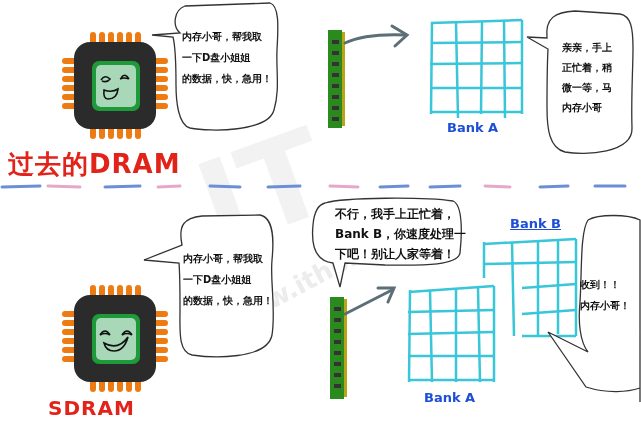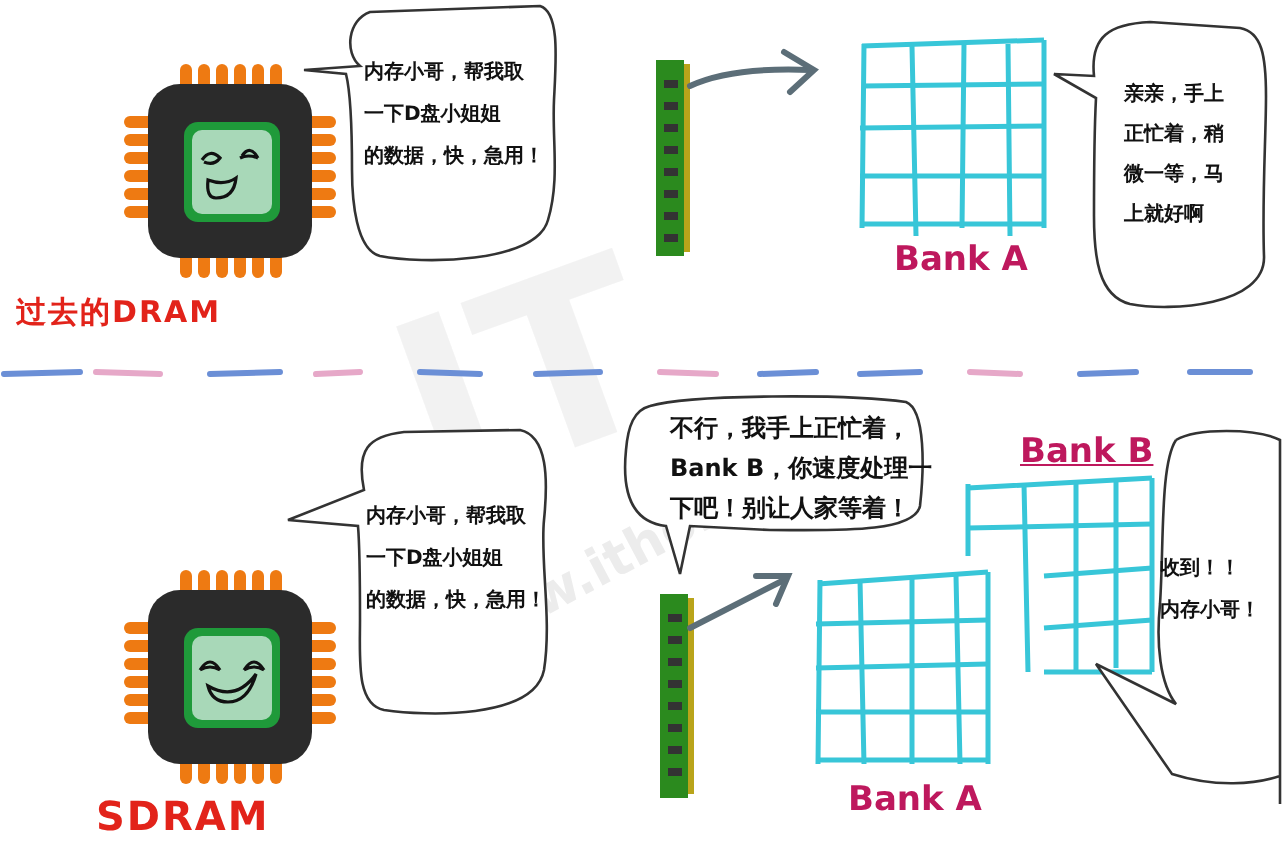--- a/index.html
+++ b/index.html
@@ -1,21 +1,21 @@
 <!DOCTYPE html>
 <html><head>
 <meta charset="utf-8">
 <style>
   html, body { margin:0; padding:0; }
   body { width:641px; height:427px; position:relative; overflow:hidden; background:#ffffff;
          font-family:"DejaVu Sans", sans-serif; }
   .abs { position:absolute; }
   .bubble-text { font-size:10px; font-weight:bold; color:#111; line-height:21px; white-space:pre; }
   .title-red { color:#e2231a; font-weight:bold; font-family:"DejaVu Sans", sans-serif; }
-  .bank-label { color:#be185d; font-weight:bold; font-size:17px; }
+  .bank-label { color:#1d4ed8; font-weight:bold; font-size:13px; }
   .watermark { color:#eeeeee; font-weight:bold; }
   svg { position:absolute; overflow:visible; }
 </style>
 </head>
 <body>
 
 <div class="abs watermark" style="left:200px;top:120px;font-size:120px;color:#f0f0f0;transform:rotate(-20deg);opacity:0.8;">IT</div>
 <div class="abs watermark" style="left:210px;top:250px;font-size:26px;color:#ececec;transform:rotate(-28deg);">www.ithome.com</div>
 
 <svg style="left:60px;top:28px;" width="110" height="115" viewBox="0 0 110 115">
@@ -52,21 +52,21 @@
   <path d="M44 62 q8 3 14 -1 q-1 10 -10 10 q-5 0 -4 -9 z" stroke="#111" stroke-width="1.6" fill="none"></path>
 </svg>
 
 <svg style="left:150px;top:0;" width="135" height="135">
   <path d="M30 33 C 22 26, 24 10, 35 6 L 120 3 C 130 6, 128 30, 127 50 C 126 70, 130 90, 124 110 C 118 132, 60 132, 40 128 C 28 125, 26 100, 26 85 C 26 62, 25 45, 23 37 L 2 35 Z" fill="#fff" stroke="#333" stroke-width="1.3"></path>
 </svg>
 <div class="abs bubble-text" style="left:182px;top:26px;">内存小哥，帮我取
 一下D盘小姐姐
 的数据，快，急用！</div>
 
-<div class="abs title-red" style="left:8px;top:147px;font-size:15px;letter-spacing:1px;">过去的DRAM</div>
+<div class="abs title-red" style="left:8px;top:147px;font-size:26px;letter-spacing:1px;">过去的DRAM</div>
 
 <svg style="left:328px;top:30px;" width="20" height="100">
   <rect x="0" y="0" width="14" height="98" fill="#2b8a1e"></rect>
   <rect x="14" y="2" width="3" height="94" fill="#b9a41a"></rect>
   <g fill="#333">
     <rect x="4" y="10" width="7" height="4"></rect>
       <rect x="4" y="21" width="7" height="4"></rect>
     <rect x="4" y="32" width="7" height="4"></rect>
       <rect x="4" y="43" width="7" height="4"></rect>
     <rect x="4" y="54" width="7" height="4"></rect>
@@ -88,21 +88,21 @@
   </g>
 </svg>
 <div class="abs bank-label" style="left:447px;top:120px;">Bank A</div>
 
 <svg style="left:525px;top:8px;" width="115" height="150">
   <path d="M22 30 C 20 10, 30 4, 50 3 L 95 6 C 106 8, 108 20, 108 40 C 108 60, 106 90, 107 120 C 108 145, 60 148, 40 144 C 24 140, 22 120, 22 100 C 22 80, 22 60, 23 41 L 2 29 Z" fill="#fff" stroke="#333" stroke-width="1.3"></path>
 </svg>
 <div class="abs bubble-text" style="left:562px;top:38px;line-height:20px;">亲亲，手上
 正忙着，稍
 微一等，马
-上就好啊</div>
+内存小哥</div>
 
 <svg style="left:0;top:182px;" width="641" height="10">
   <g stroke-width="3" stroke-linecap="round">
     <path d="M2 5 L 40 4" stroke="#6b8fd6"></path>
       <path d="M48 4 L 80 5" stroke="#e6a8c8"></path>
     <path d="M105 5 L 140 4" stroke="#6b8fd6"></path>
       <path d="M158 5 L 180 4" stroke="#e6a8c8"></path>
     <path d="M210 4 L 240 5" stroke="#6b8fd6"></path>
       <path d="M268 5 L 300 4" stroke="#6b8fd6"></path>
     <path d="M330 4 L 358 5" stroke="#e6a8c8"></path>

